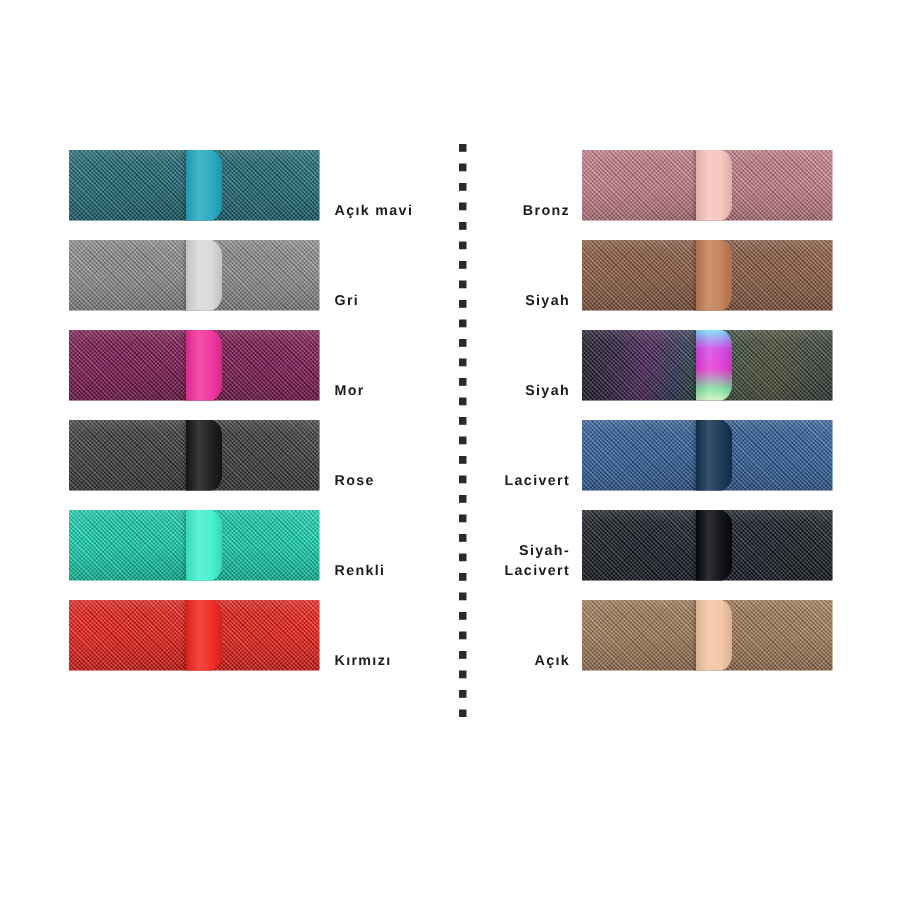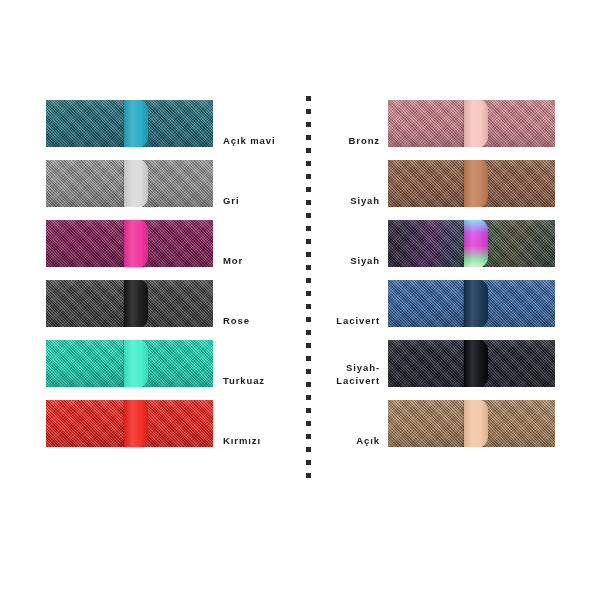--- a/index.html
+++ b/index.html
@@ -183,21 +183,21 @@
         </div>
         <div class="label">
           <span>Rose</span>
         </div>
       </div>
       <div class="swatch-row">
         <div class="band" style="background: linear-gradient(to right, rgb(19, 211, 176) 0%, rgb(16, 203, 169) 50%, rgb(19, 211, 176) 100%);">
           <div class="clasp" style="left: 78px; background: rgb(62, 240, 205);"></div>
         </div>
         <div class="label">
-          <span>Turkuaz</span>
+          <span>Renkli</span>
         </div>
       </div>
       <div class="swatch-row">
         <div class="band" style="background: linear-gradient(to right, rgb(236, 28, 21) 0%, rgb(229, 26, 18) 50%, rgb(236, 28, 21) 100%);">
           <div class="clasp" style="left: 78px; background: rgb(241, 36, 28);"></div>
         </div>
         <div class="label">
           <span>Kırmızı</span>
         </div>
       </div>

